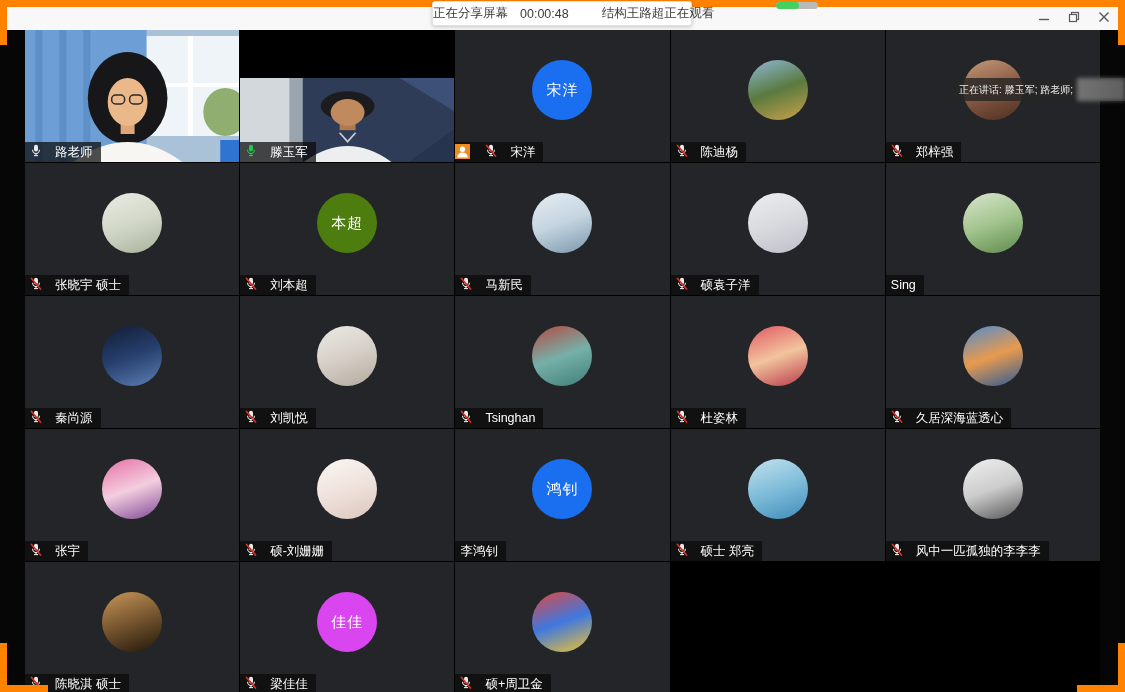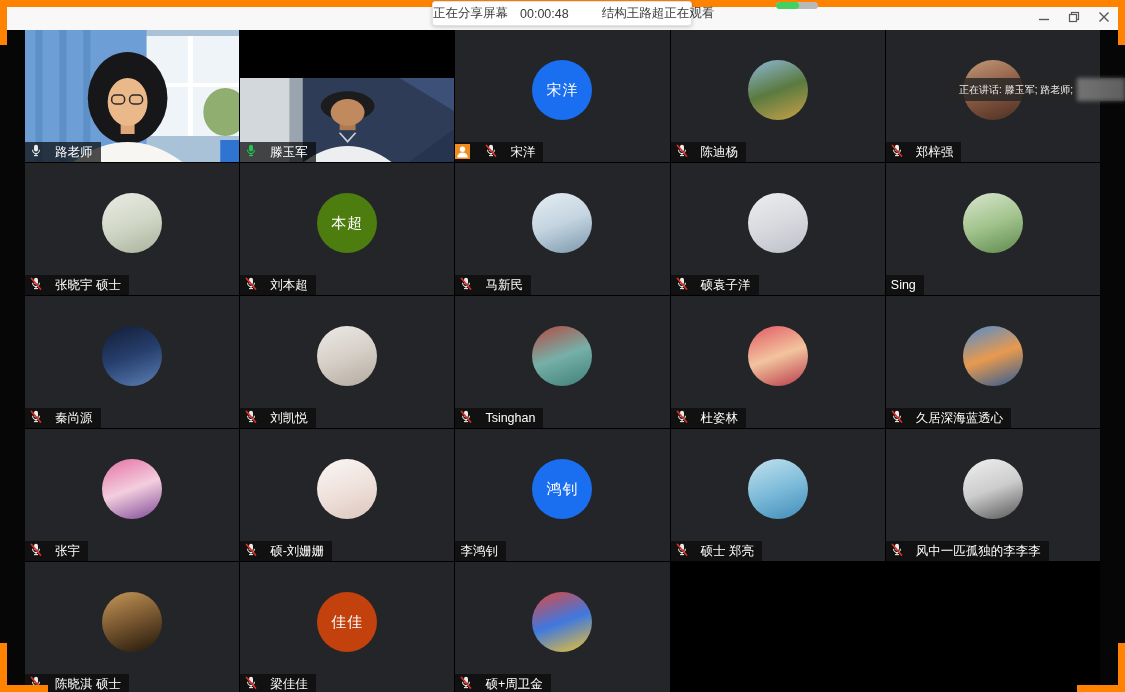--- a/index.html
+++ b/index.html
@@ -475,21 +475,21 @@
               <line x1="6" y1="9.6" x2="6" y2="11" stroke="#ececec" stroke-width="1.1"></line>
               <line x1="4" y1="11.6" x2="8" y2="11.6" stroke="#ececec" stroke-width="1.1"></line>
               <line x1="1.5" y1="1.5" x2="10.5" y2="12" stroke="#d93025" stroke-width="1.7" stroke-linecap="round"></line>
             </svg>
           </span>
           <span class="nm">陈晓淇 硕士</span>
         </div>
       </div>
       <div class="tile">
         <div class="center">
-          <div class="avatar initials" style="background:#c2410c">佳佳</div>
+          <div class="avatar initials" style="background:#d946ef">佳佳</div>
         </div>
         <div class="name-label">
           <span class="mic-wrap">
             <svg width="12" height="13" viewBox="0 0 12 13">
               <rect x="4" y="0.8" width="4" height="6.6" rx="2" fill="#ececec"></rect>
               <path d="M2.6 5.8a3.4 3.8 0 0 0 6.8 0" fill="none" stroke="#ececec" stroke-width="1.1"></path>
               <line x1="6" y1="9.6" x2="6" y2="11" stroke="#ececec" stroke-width="1.1"></line>
               <line x1="4" y1="11.6" x2="8" y2="11.6" stroke="#ececec" stroke-width="1.1"></line>
               <line x1="1.5" y1="1.5" x2="10.5" y2="12" stroke="#d93025" stroke-width="1.7" stroke-linecap="round"></line>
             </svg>

